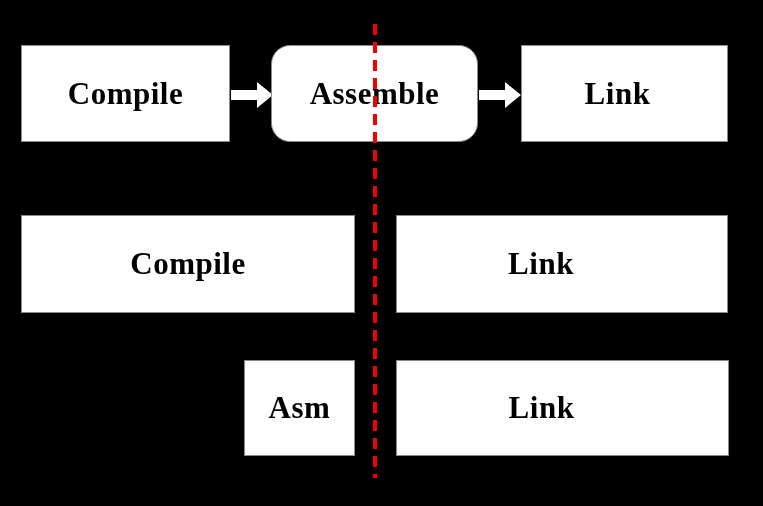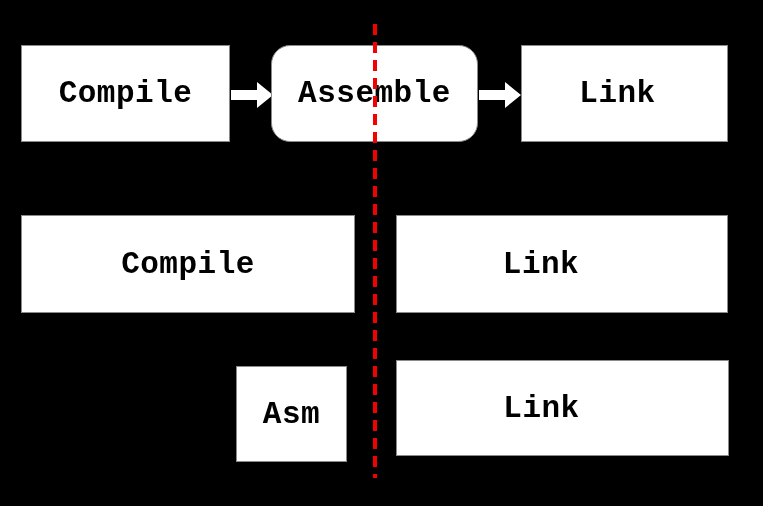--- a/index.html
+++ b/index.html
@@ -6,21 +6,21 @@
     margin: 0;
     padding: 0;
     background: #000000;
   }
   .canvas {
     position: relative;
     width: 763px;
     height: 506px;
     background: #000000;
     overflow: hidden;
-    font-family: Liberation Mono, monospace;
+    font-family: Liberation Serif, serif;
   }
   .box {
     position: absolute;
     background: #ffffff;
     border: 1.5px solid #8a8a8a;
     box-sizing: border-box;
     display: flex;
     align-items: center;
     justify-content: center;
     font-weight: 700;
@@ -29,21 +29,21 @@
     letter-spacing: 0.5px;
   }
   
   .box-compile-top  { left: 21px;  top: 45px;  width: 209px; height: 97px; }
   .box-assemble-top { left: 271px; top: 45px;  width: 207px; height: 97px; border-radius: 19px; }
   .box-link-top     { left: 521px; top: 45px;  width: 207px; height: 97px; padding-right: 14px; }
   
   .box-compile-mid  { left: 21px;  top: 215px; width: 334px; height: 98px; }
   .box-link-mid     { left: 396px; top: 215px; width: 332px; height: 98px; padding-right: 42px; }
   
-  .box-asm-bottom   { left: 236px; top: 360px; width: 111px; height: 96px; margin-top: 6px; }
+  .box-asm-bottom   { left: 244px; top: 360px; width: 111px; height: 96px; }
   .box-link-bottom  { left: 396px; top: 360px; width: 333px; height: 96px; padding-right: 42px; }
 
   .arrow {
     position: absolute;
     width: 42px;
     height: 26px;
   }
   .arrow-1 { left: 231px; top: 82px; }
   .arrow-2 { left: 479px; top: 82px; }
 

